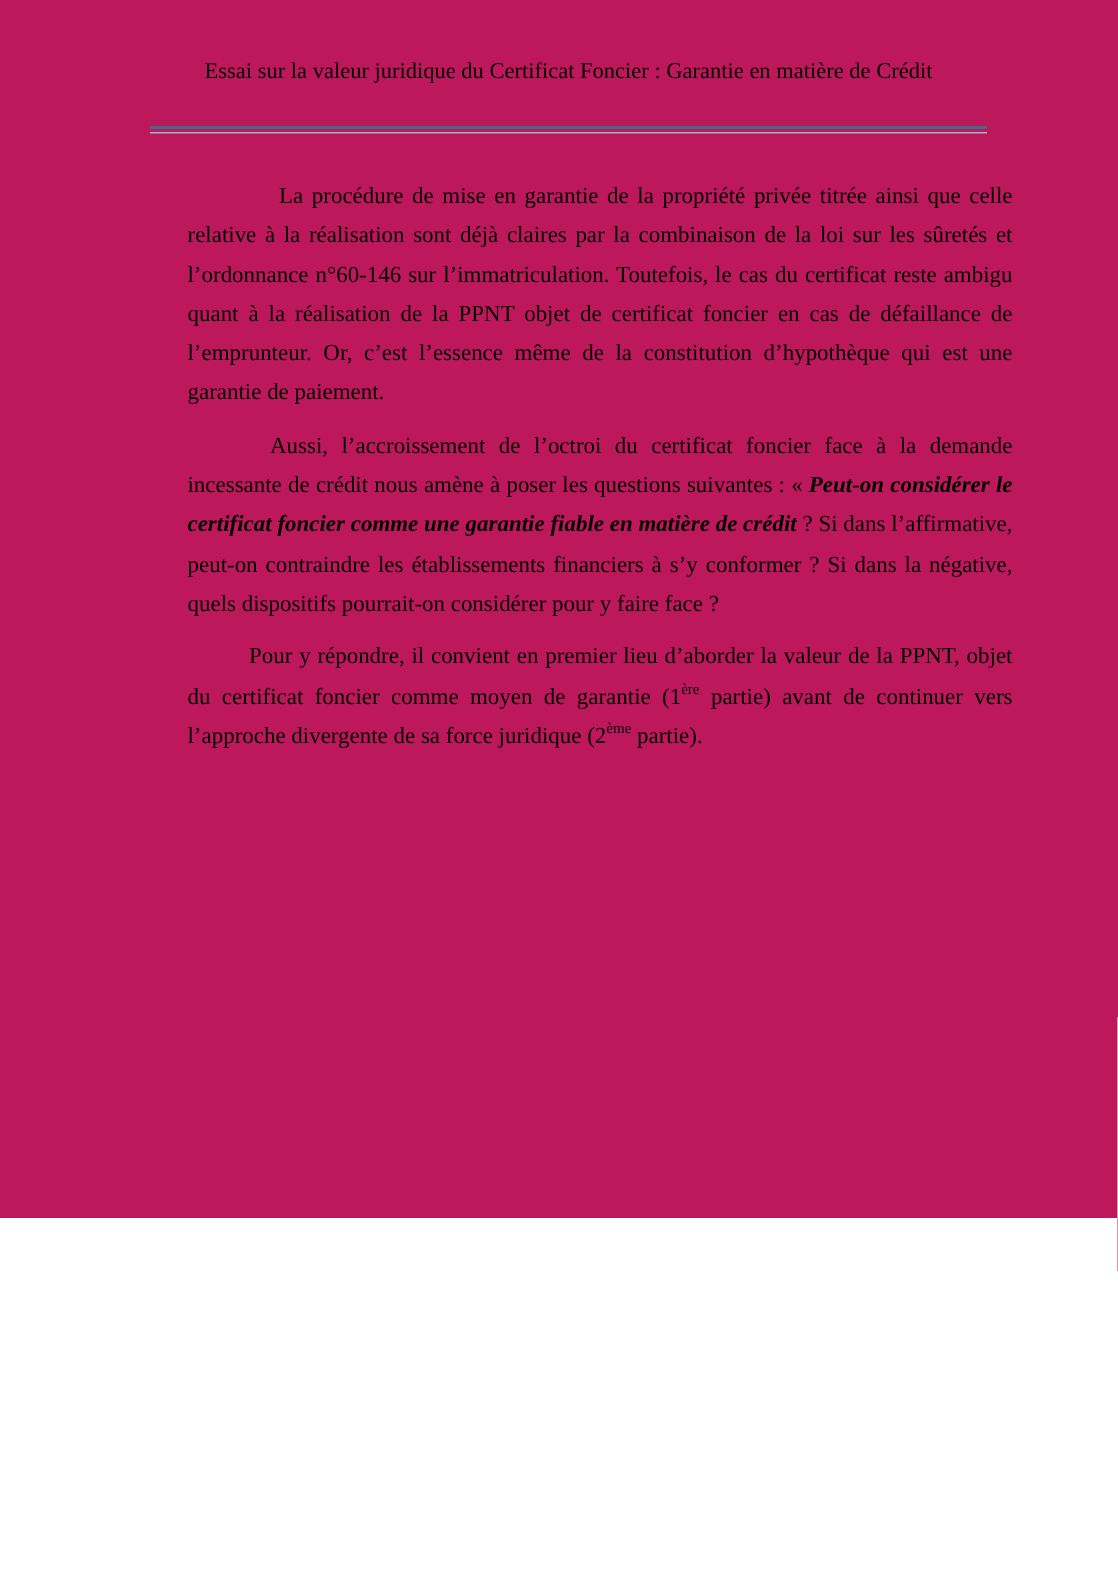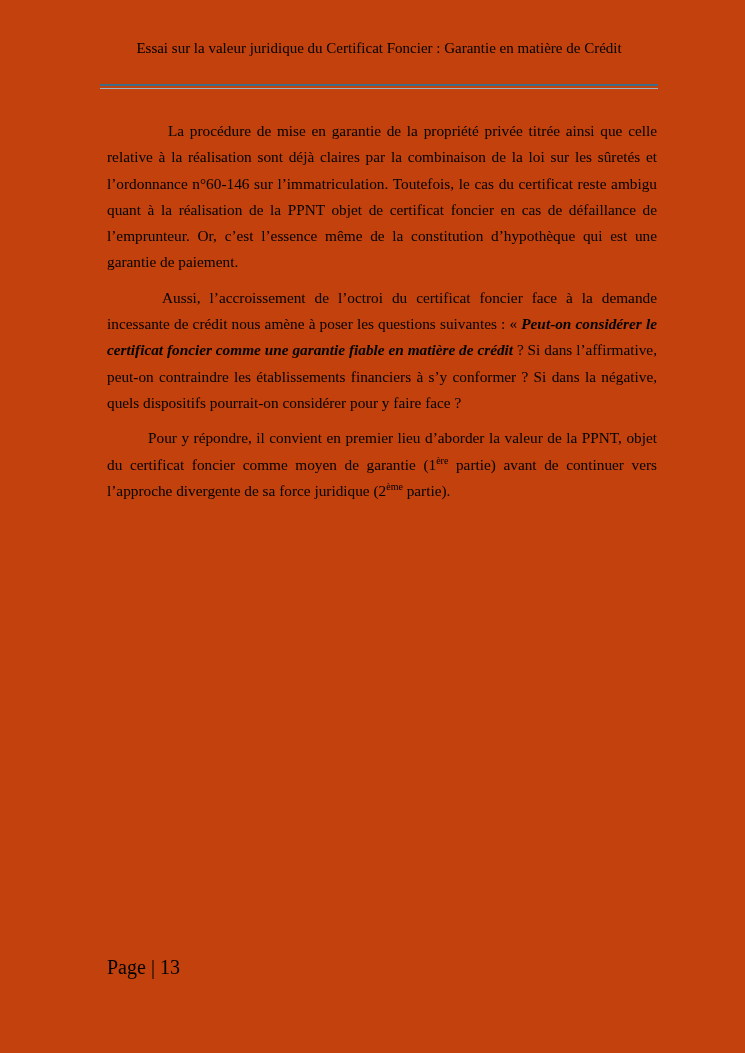--- a/index.html
+++ b/index.html
@@ -3,22 +3,22 @@
 <meta charset="utf-8">
 <style>
   html, body {
     margin: 0;
     padding: 0;
     background: #ffffff;
   }
   .page {
     position: relative;
     width: 745px;
-    height: 1053px;
-    background: #c2410c;
+    height: 812px;
+    background: #be185d;
     font-family: "Liberation Serif", "DejaVu Serif", serif;
     color: #000000;
     overflow: hidden;
   }
   .header {
     position: absolute;
     top: 38px;
     left: 100px;
     width: 558px;
     text-align: center;
@@ -38,21 +38,21 @@
     position: absolute;
     top: 88px;
     left: 100px;
     width: 558px;
     height: 0;
     border-top: 1px solid #9db5c2;
   }
   .content {
     position: absolute;
     top: 118px;
-    left: 107px;
+    left: 125px;
     width: 550px;
     font-size: 15.3px;
     line-height: 26.3px;
     text-align: justify;
     text-justify: inter-word;
   }
   .content p {
     margin: 0 0 9px 0;
     padding: 0;
   }

